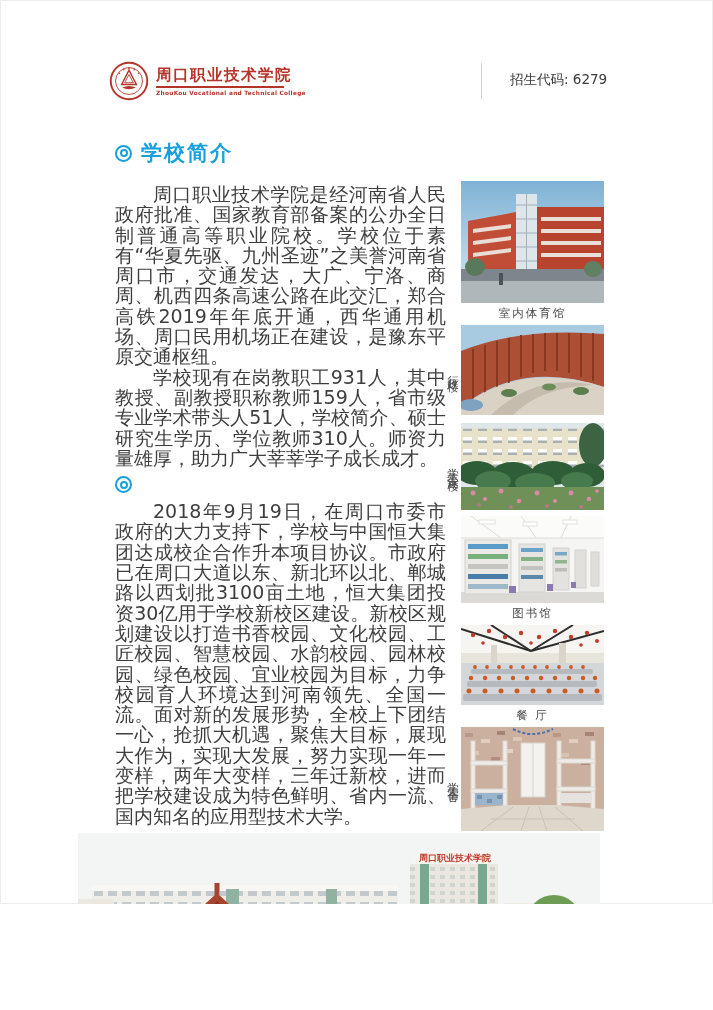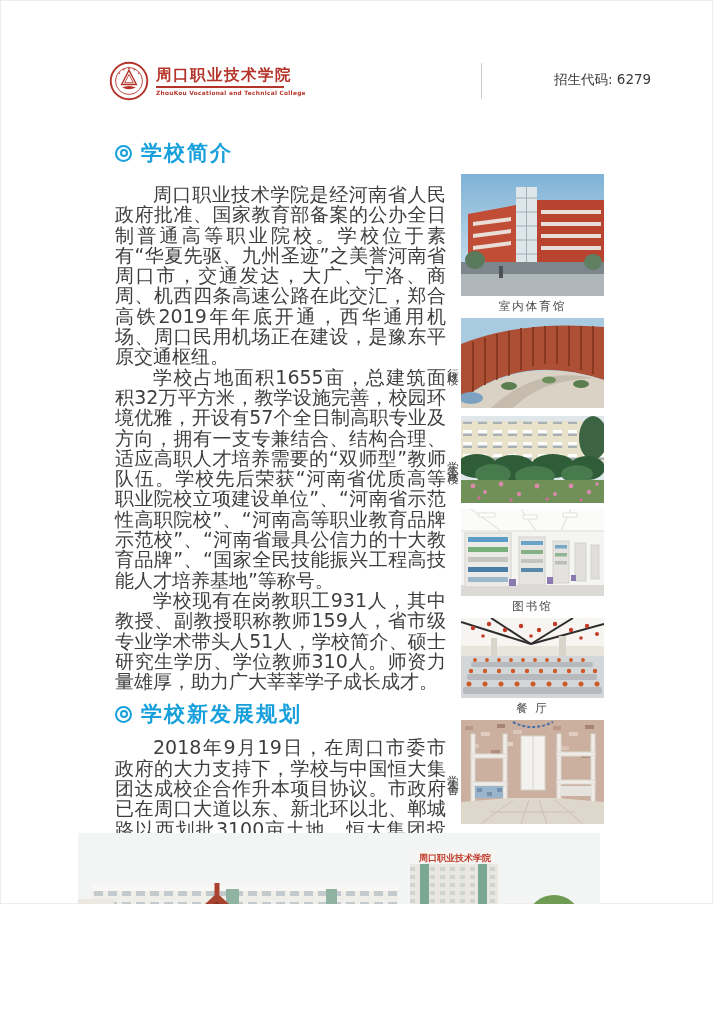--- a/index.html
+++ b/index.html
@@ -12,41 +12,41 @@
   .header-logo { position:absolute; left:109px; top:61px; display:flex; align-items:center; }
   .seal-wrap { width:40px; height:40px; flex:0 0 auto; }
   .logo-text { margin-left:7px; }
   .logo-cn {
     color:#b5342a; font-size:15.5px; font-weight:bold; letter-spacing:1.5px;
     line-height:1.15; font-family:"DejaVu Serif","Liberation Serif",serif; white-space:nowrap;
   }
   .logo-bar { height:2px; background:#b5342a; margin:2px 0 2px; width:128px; }
   .logo-en { color:#b5342a; font-size:5.8px; font-weight:bold; letter-spacing:0.3px; white-space:nowrap; }
   .header-divider { position:absolute; left:481px; top:63px; width:1px; height:36px; background:#cccccc; }
-  .admission-code { position:absolute; left:510px; top:71px; font-size:13.5px; color:#3a3a3a;margin-left:44px; }
+  .admission-code { position:absolute; left:510px; top:71px; font-size:13.5px; color:#3a3a3a; }
 
   
   .text-col { position:absolute; left:115px; top:138px; width:331px; }
   .section-heading {
     display:flex; align-items:center; color:#18a0dc; font-weight:bold;
     font-size:21px; line-height:30px; letter-spacing:2px; margin:0 0 16px 0;
   }
   .sec2 .section-heading { margin-top:8px; margin-bottom:8px; }
   .ring-icon {
     width:13px; height:13px; border:2.5px solid #18a0dc; border-radius:50%;
     display:flex; align-items:center; justify-content:center; margin-right:9px; flex:0 0 auto;
   }
   .ring-icon::after { content:""; width:4px; height:4px; border:2px solid #18a0dc; border-radius:50%; }
   .body-p {
     font-size:19px; line-height:20.3px; color:#3e3e3e;
     text-align:justify; text-indent:2em; margin:0;
   }
 
   
-  .photo-col { position:absolute; left:444px; top:174px; width:160px; }
+  .photo-col { position:absolute; left:444px; top:181px; width:160px; }
   .photo-item { display:flex; }
   .caption-gutter { width:17px; display:flex; align-items:center; justify-content:center; flex:0 0 auto; }
   .v-caption { writing-mode:vertical-rl; font-size:11.5px; color:#4a4a4a; letter-spacing:3px; white-space:nowrap; }
   .photo-frame { width:143px; flex:0 0 auto; }
   .photo-frame svg { display:block; }
   .h-caption {
     width:143px; margin-left:17px; text-align:center; font-size:11.5px;
     color:#4a4a4a; letter-spacing:2px; margin-top:3px; margin-bottom:5px; line-height:14px;
   }
   .mb8 { margin-bottom:8px; } .mb6 { margin-bottom:6px; }
@@ -87,28 +87,26 @@
   <div class="admission-code">招生代码: 6279</div>
 
   <div class="text-col">
 
     <div class="sec1">
       <div class="section-heading">
         <span class="ring-icon"></span>
         <span>学校简介</span>
       </div>
       <p class="body-p">周口职业技术学院是经河南省人民政府批准、国家教育部备案的公办全日制普通高等职业院校。学校位于素有“华夏先驱、九州圣迹”之美誉河南省周口市，交通发达，大广、宁洛、商周、机西四条高速公路在此交汇，郑合高铁2019年年底开通，西华通用机场、周口民用机场正在建设，是豫东平原交通枢纽。</p>
-      <p class="body-p">学校占地面积1655亩，总建筑面积32万平方米，教学设施完善，校园环境优雅，开设有57个全日制高职专业及方向，拥有一支专兼结合、结构合理、适应高职人才培养需要的“双师型”教师队伍。学校先后荣获“河南省优质高等职业院校立项建设单位”、“河南省示范性高职院校”、“河南高等职业教育品牌示范校”、“河南省最具公信力的十大教育品牌”、“国家全民技能振兴工程高技能人才培养基地”等称号。</p>
       <p class="body-p">学校现有在岗教职工931人，其中教授、副教授职称教师159人，省市级专业学术带头人51人，学校简介、硕士研究生学历、学位教师310人。师资力量雄厚，助力广大莘莘学子成长成才。</p>
     </div>
 
     <div class="sec2">
       <div class="section-heading">
         <span class="ring-icon"></span>
-        <span>学校新发展规划</span>
       </div>
       <p class="body-p">2018年9月19日，在周口市委市政府的大力支持下，学校与中国恒大集团达成校企合作升本项目协议。市政府已在周口大道以东、新北环以北、郸城路以西划批3100亩土地，恒大集团投资30亿用于学校新校区建设。新校区规划建设以打造书香校园、文化校园、工匠校园、智慧校园、水韵校园、园林校园、绿色校园、宜业校园为目标，力争校园育人环境达到河南领先、全国一流。面对新的发展形势，全校上下团结一心，抢抓大机遇，聚焦大目标，展现大作为，实现大发展，努力实现一年一变样，两年大变样，三年迁新校，进而把学校建设成为特色鲜明、省内一流、国内知名的应用型技术大学。</p>
     </div>
   </div>
 
   <div class="photo-col">
 
     <div class="photo-item">
       <div class="caption-gutter"></div>
       <div class="photo-frame">

